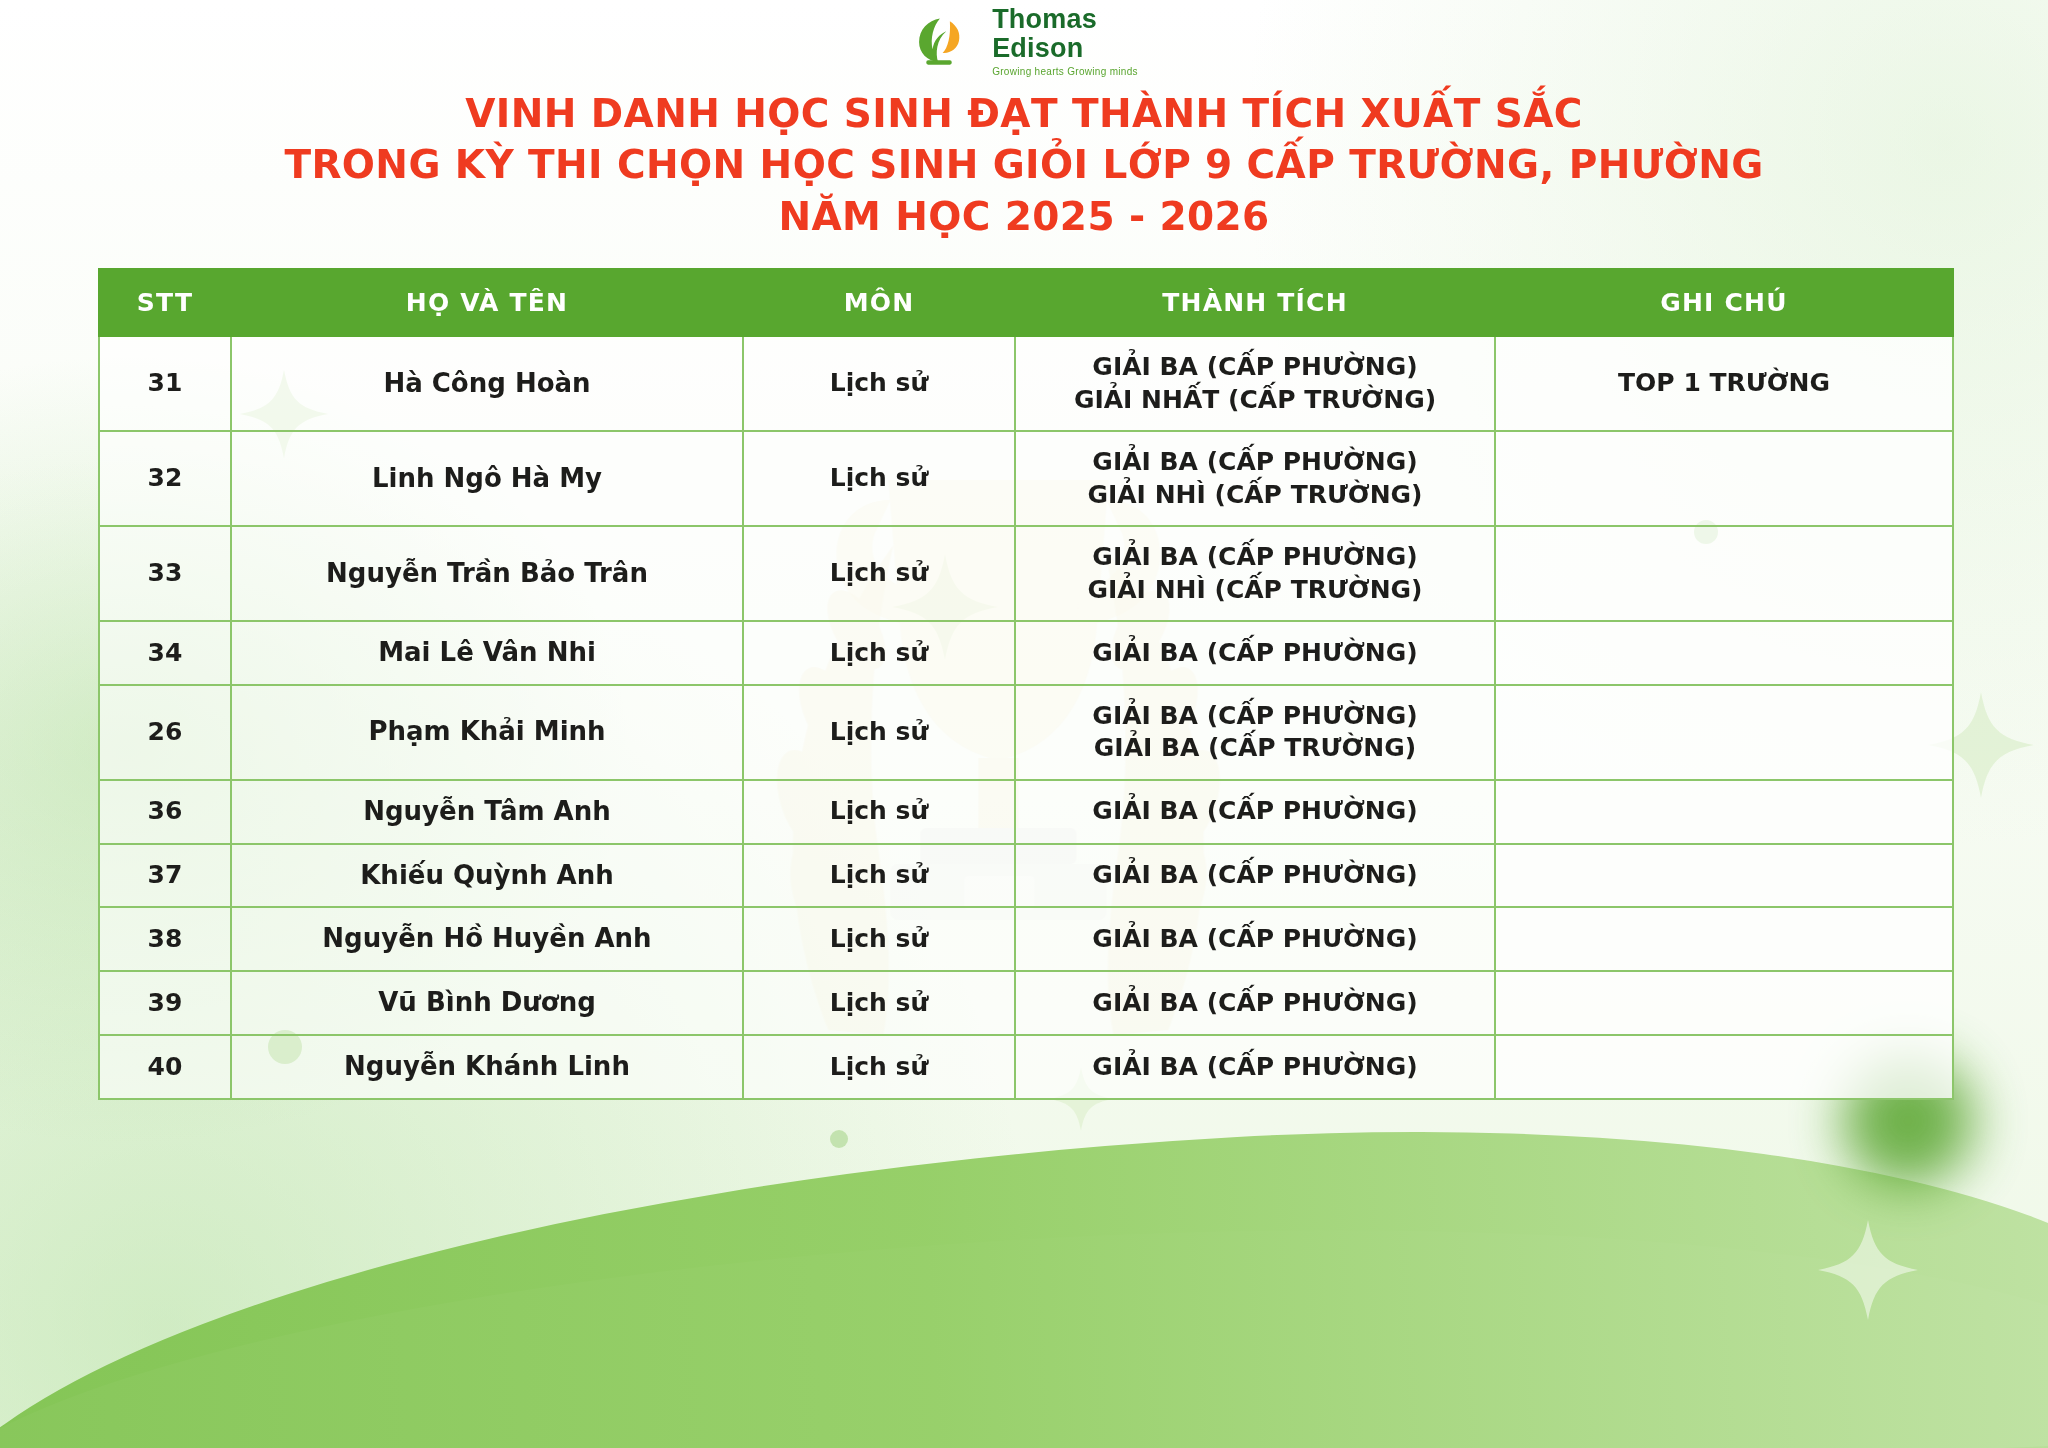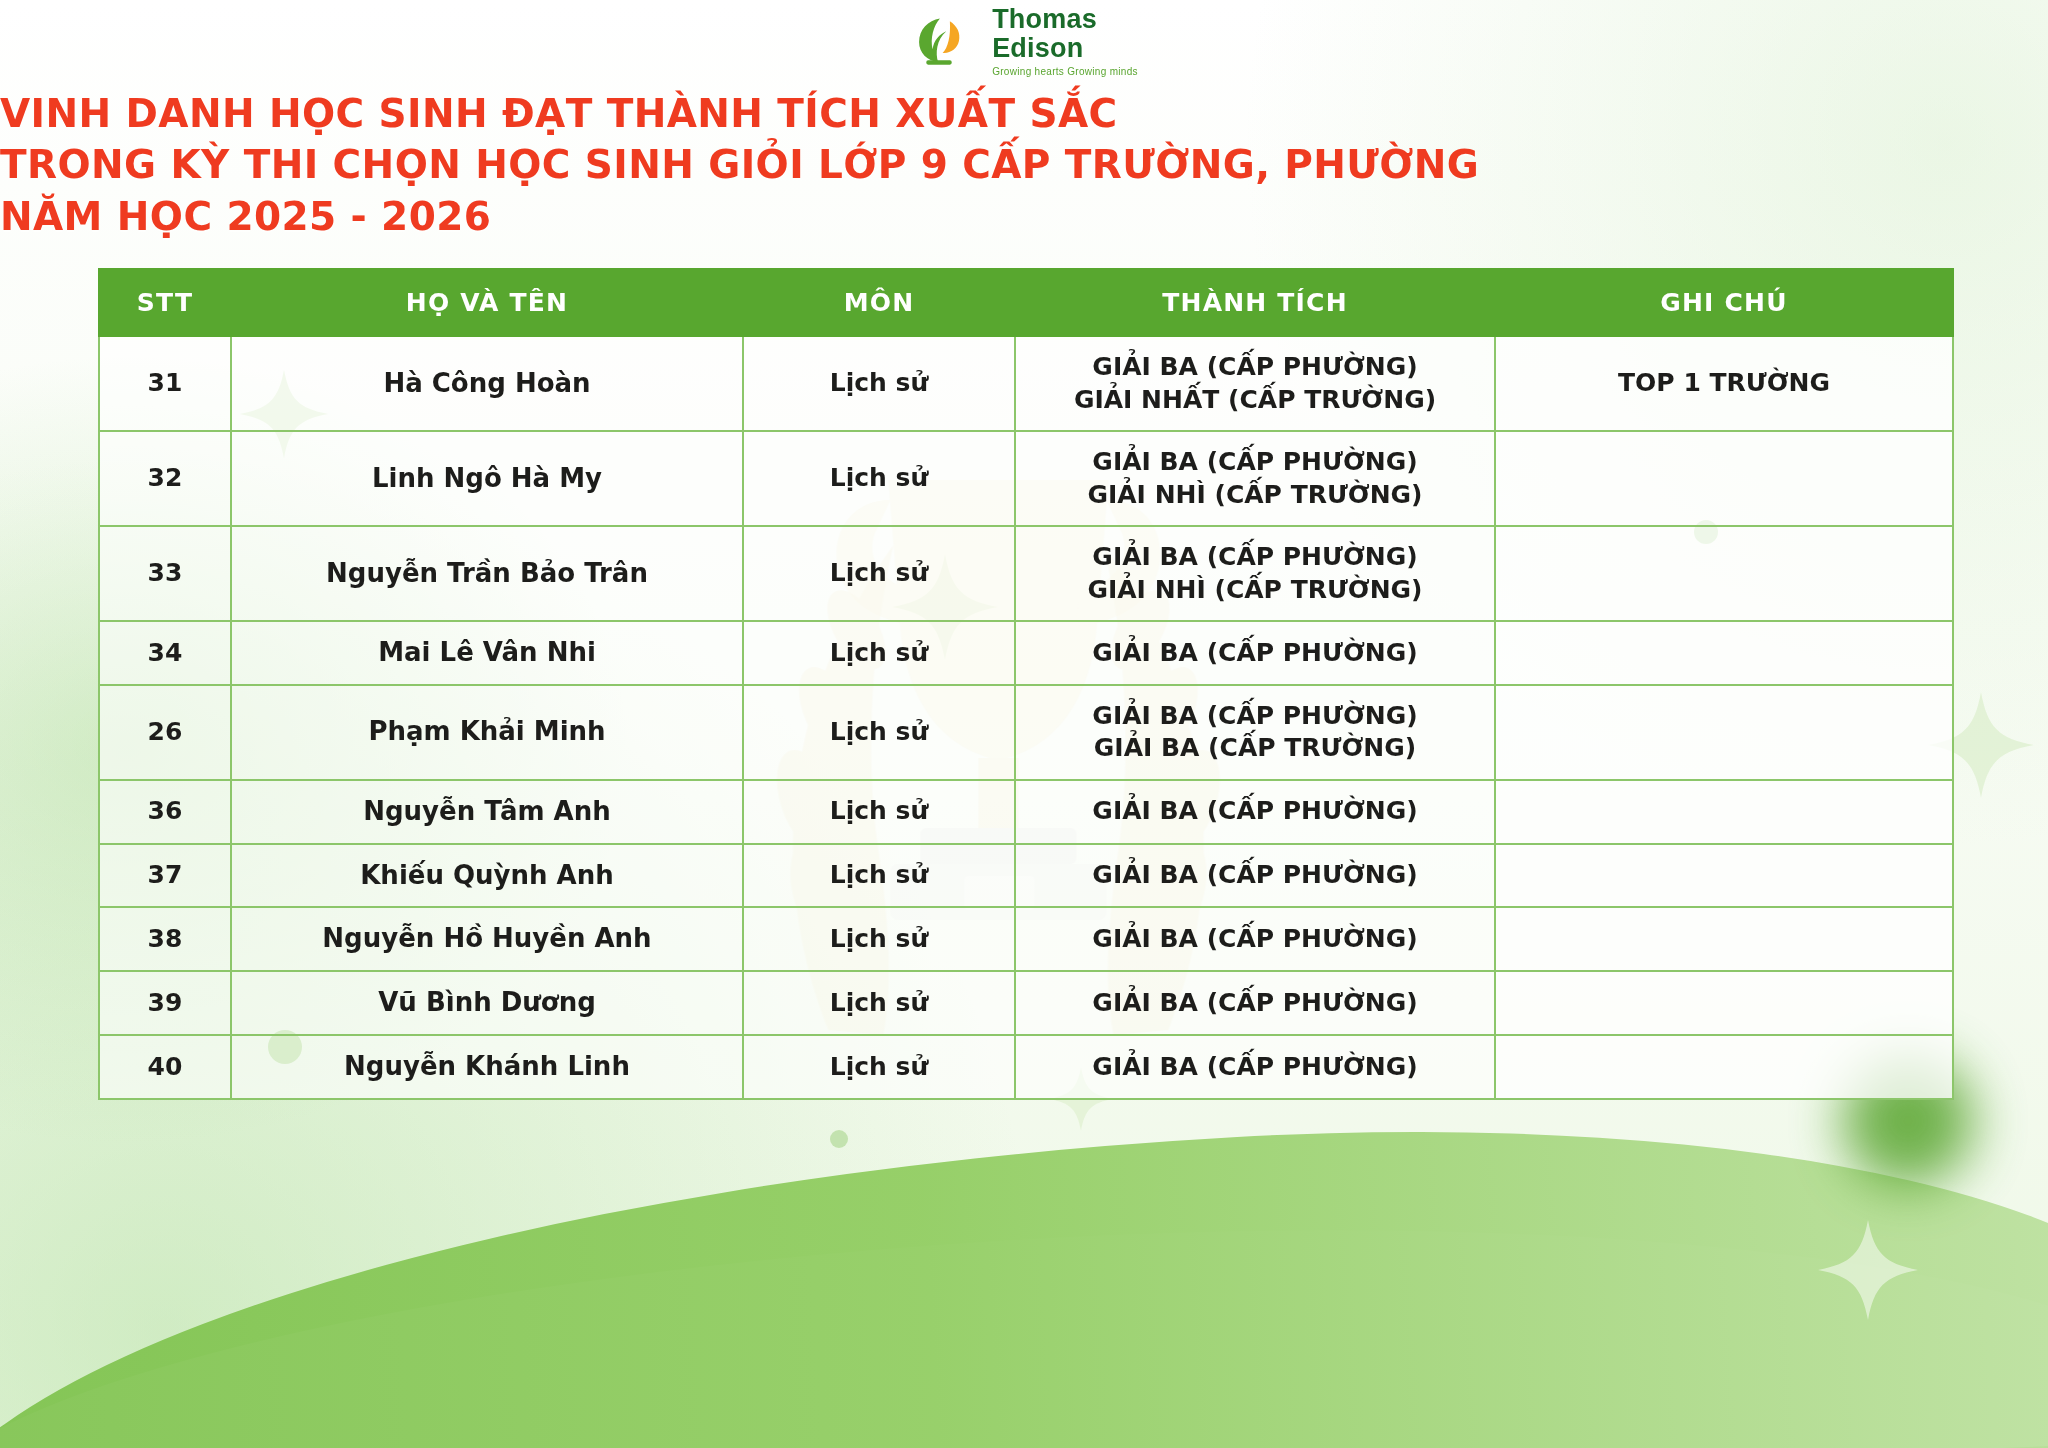--- a/index.html
+++ b/index.html
@@ -139,20 +139,21 @@
     margin-top: 5px;
     letter-spacing: .3px;
   }
 
   
   .title-block {
     position: absolute;
     top: 88px;
     left: 0;
     right: 0;
+    text-align: center;
     z-index: 4;
   }
   .title-line {
     font-family: "DejaVu Sans", sans-serif;
     font-weight: 700;
     color: #ef3b20;
     font-size: 39px;
     letter-spacing: .4px;
     line-height: 1.32;
     text-shadow: 0 2px 0 rgba(255,255,255,.55);

